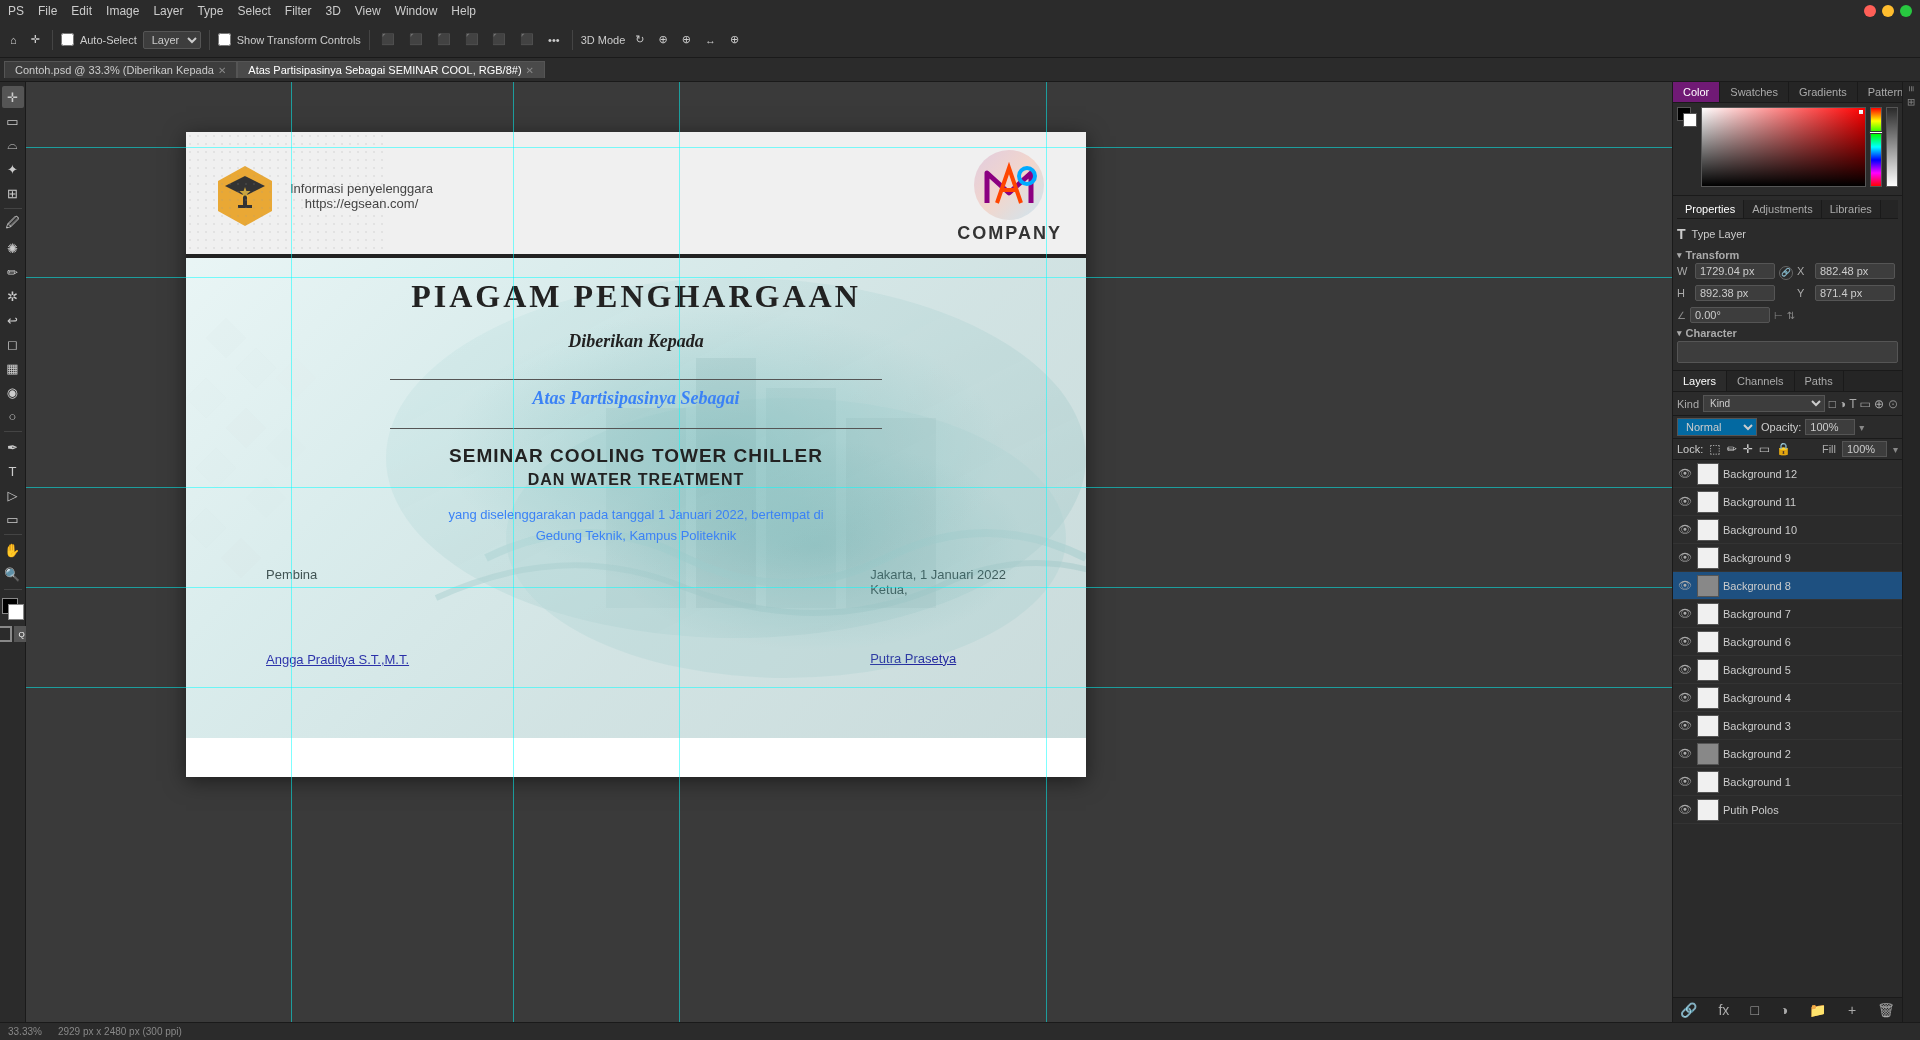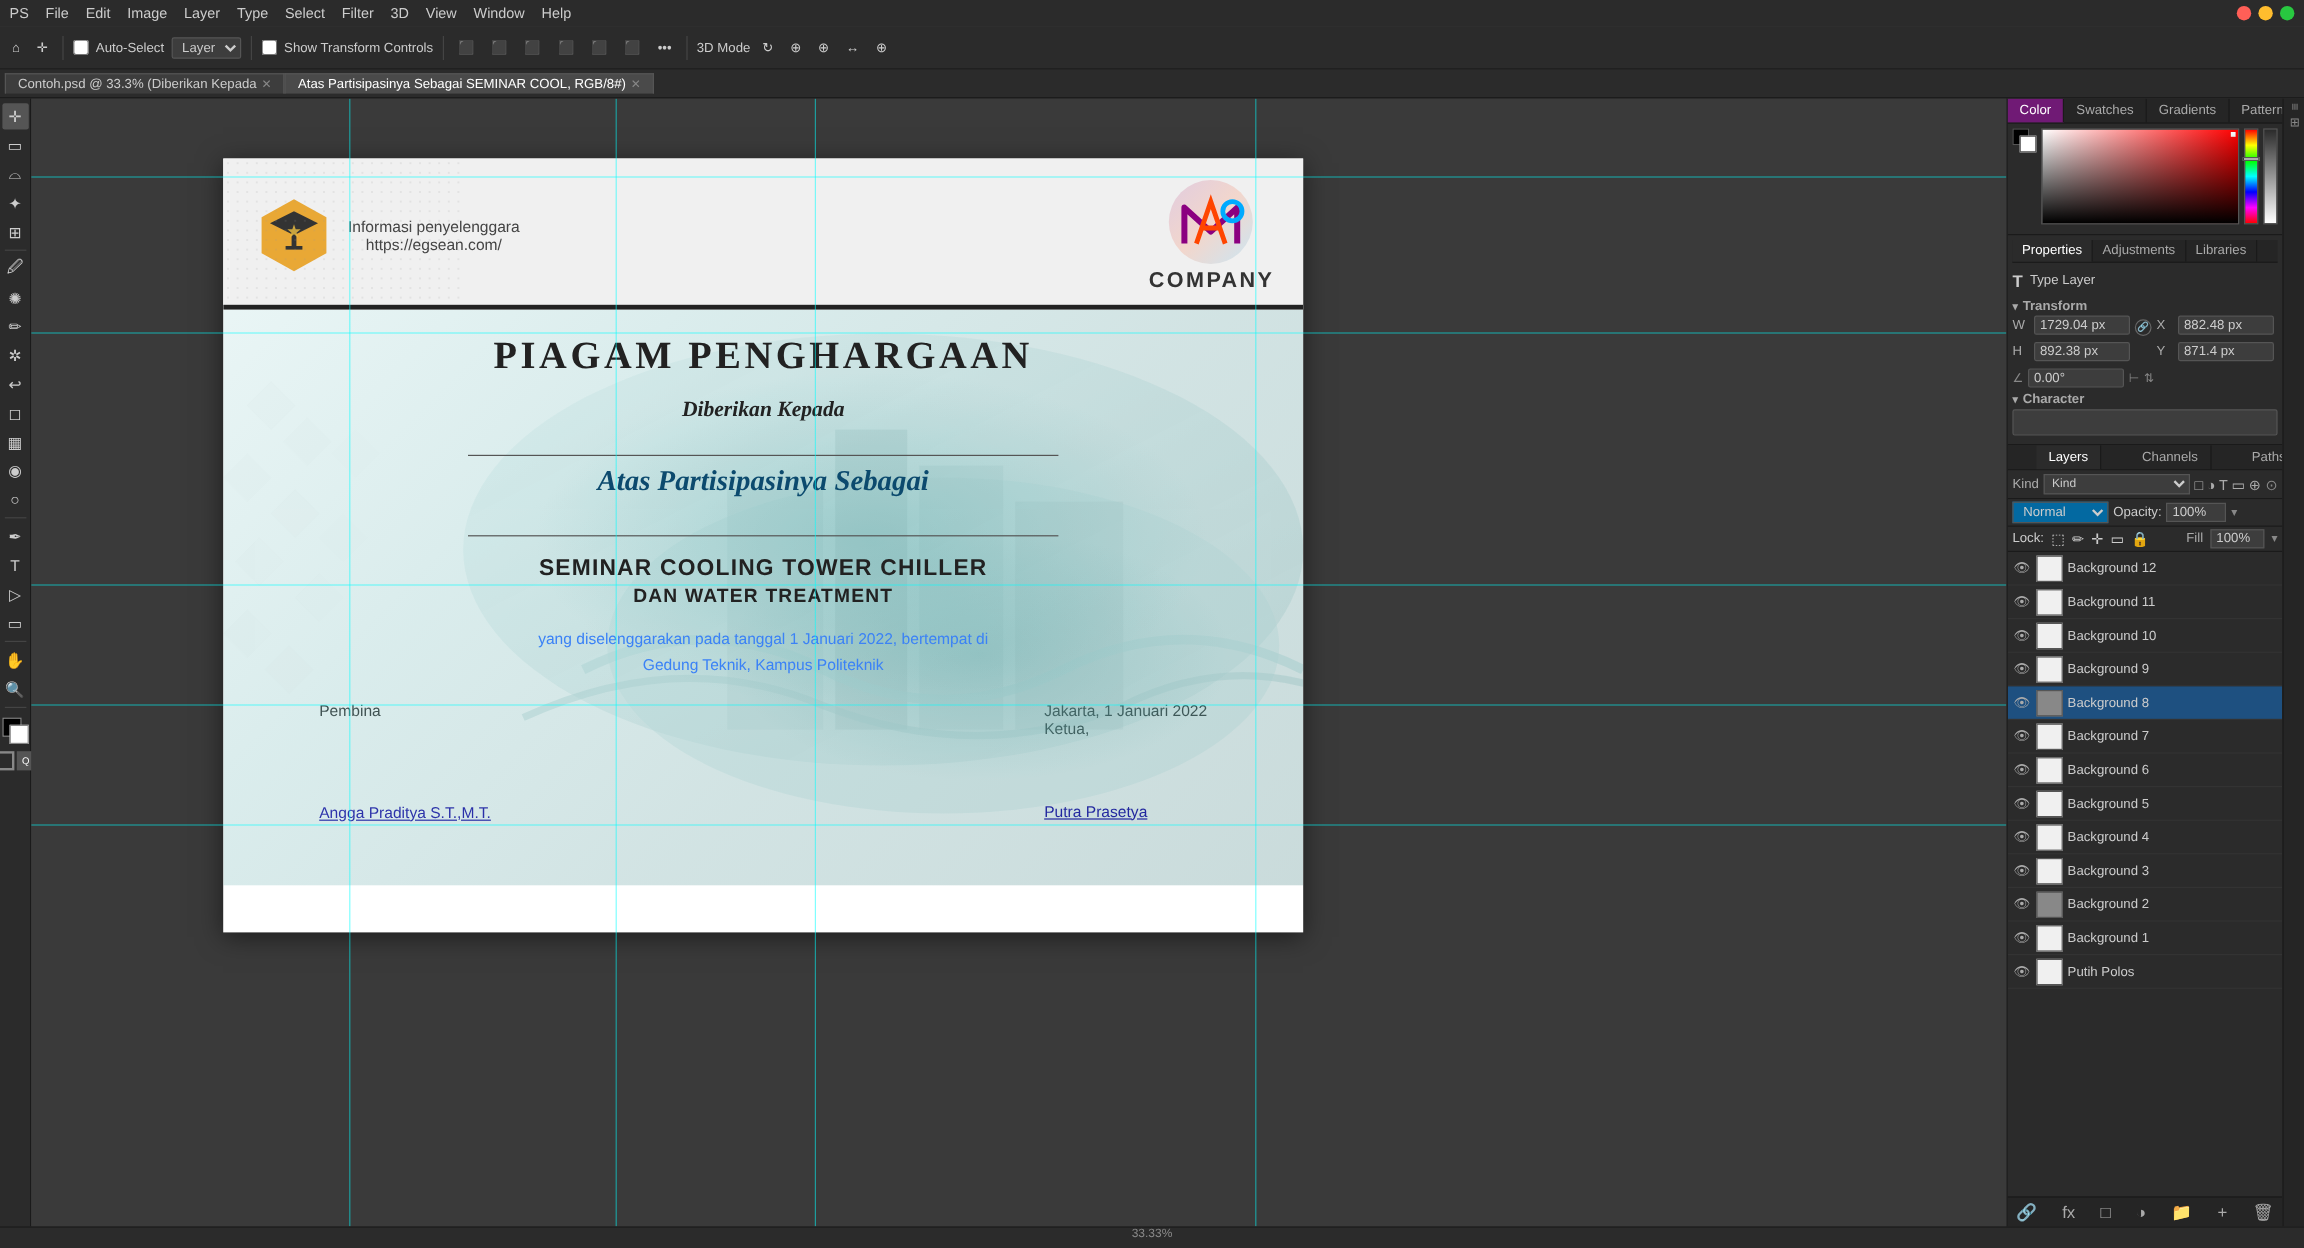--- a/index.html
+++ b/index.html
@@ -251,24 +251,23 @@
       font-family: 'Georgia', serif;
       font-weight: bold;
     }
     .cert-recipient-line {
       border-bottom: 1px solid #555;
       width: 60%;
       margin: 0 auto 8px auto;
       height: 20px;
     }
     .cert-atas {
-      font-size: 24px;
+      font-size: 18px;
       font-style: italic;
-      color: #0c4a6e;
-      margin-bottom: 12px;
+      color: #3b82f6;
       font-family: 'Georgia', serif;
       font-weight: bold;
     }
     .cert-sebagai-line {
       border-bottom: 1px solid #555;
       width: 60%;
       margin: 0 auto 16px auto;
       height: 20px;
     }
     .cert-event-title {
@@ -459,21 +458,20 @@
       display: flex;
       background: #252525;
       border-bottom: 1px solid #1a1a1a;
     }
     .layers-tab {
       padding: 4px 10px;
       font-size: 11px;
       color: #aaa;
       cursor: pointer;
       border-right: 1px solid #1a1a1a;
-      margin-left: 24px;
     }
     .layers-tab.active { color: #fff; background: #2b2b2b; }
 
     .layers-toolbar {
       display: flex;
       align-items: center;
       padding: 3px 4px;
       gap: 4px;
       background: #2b2b2b;
       border-bottom: 1px solid #1a1a1a;
@@ -604,21 +602,20 @@
       background: #2b2b2b;
       height: 18px;
       display: flex;
       align-items: center;
       padding: 0 8px;
       font-size: 10px;
       color: #888;
       border-top: 1px solid #1a1a1a;
       flex-shrink: 0;
       gap: 16px;
-      flex-direction: column;
     }
 
     
     .right-strip {
       width: 18px;
       background: #252525;
       border-left: 1px solid #1a1a1a;
       display: flex;
       flex-direction: column;
       align-items: center;

